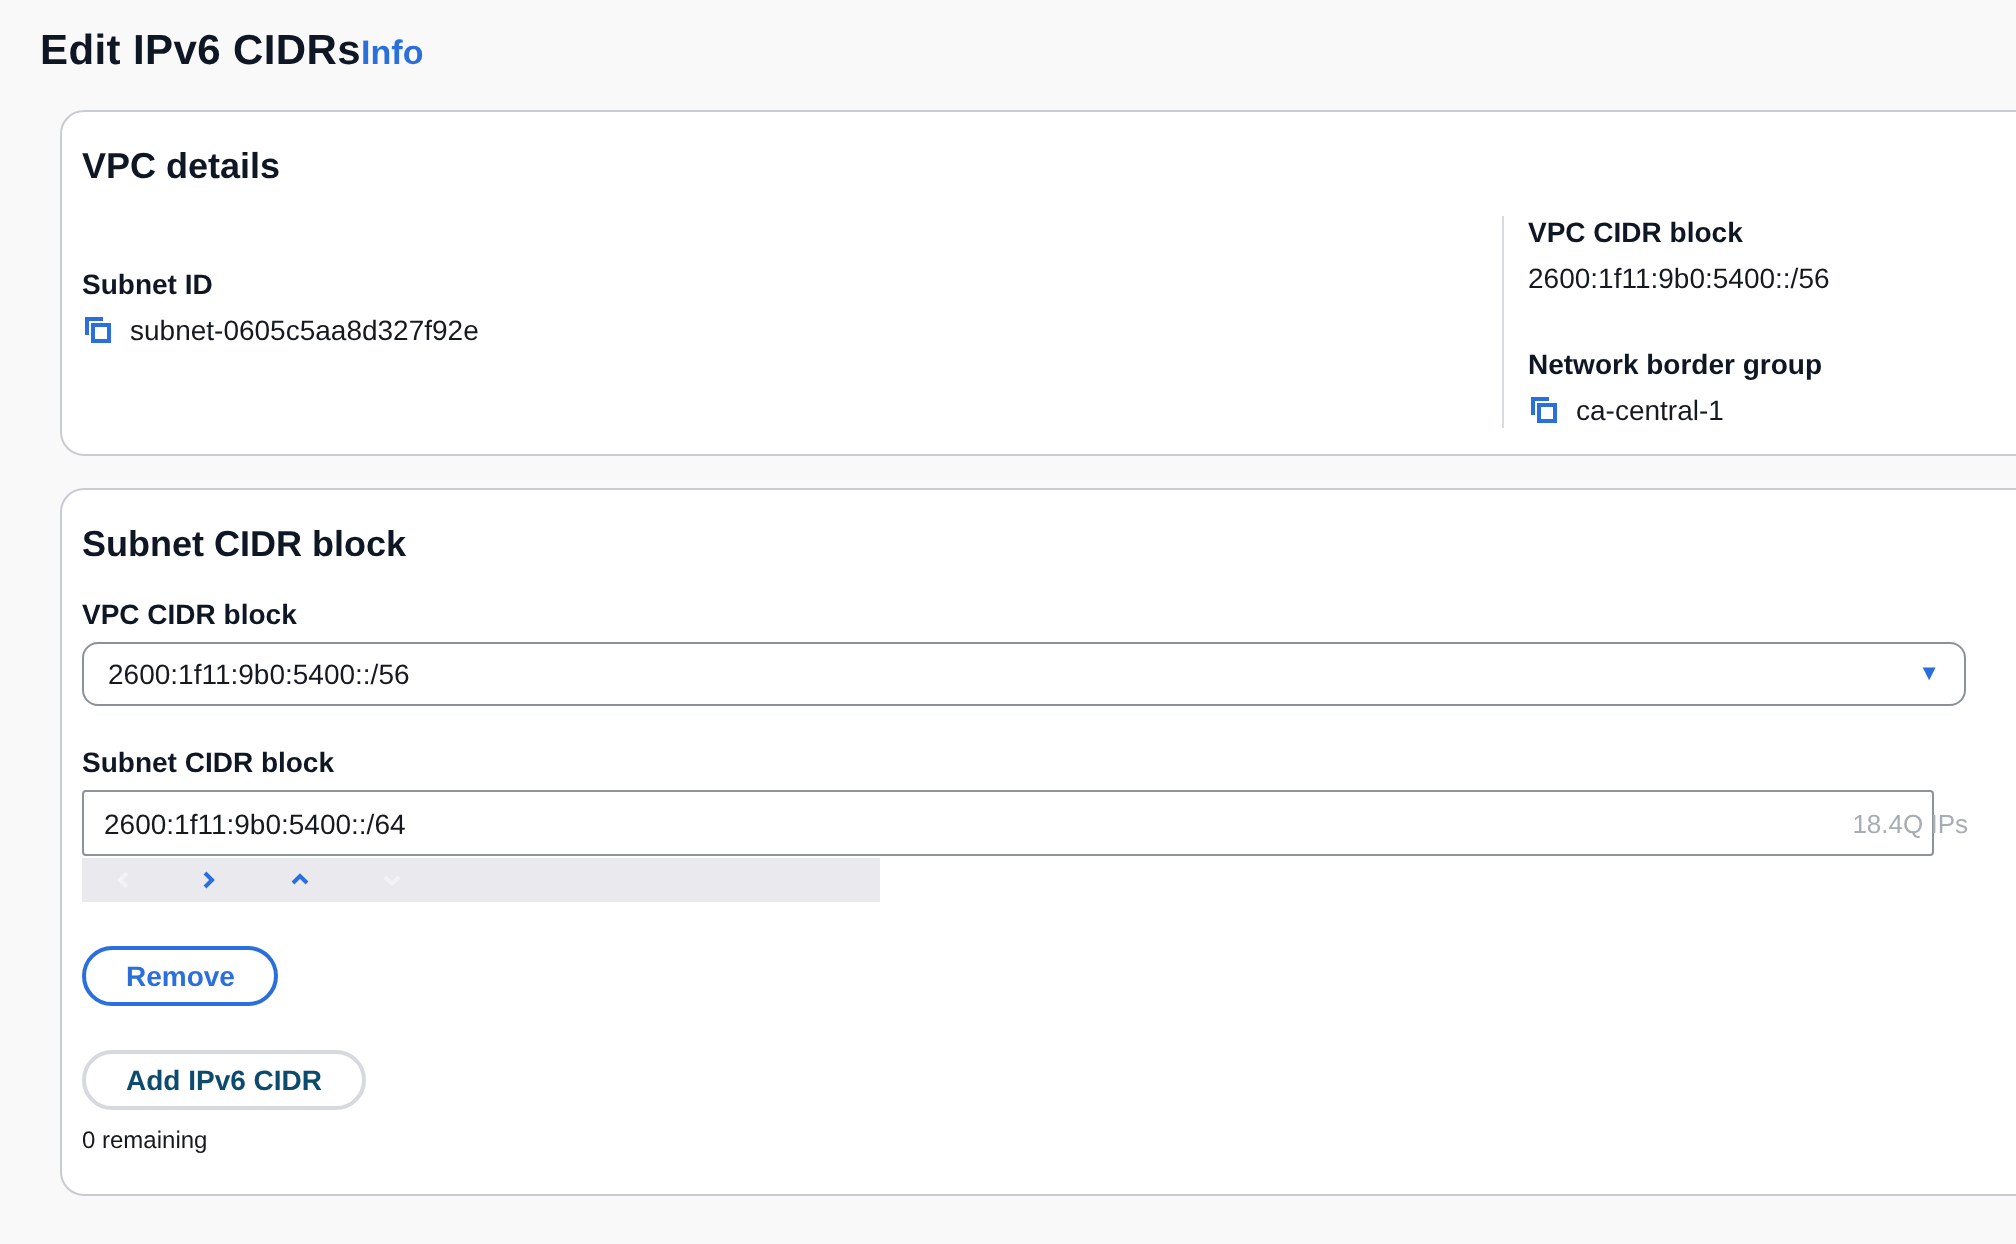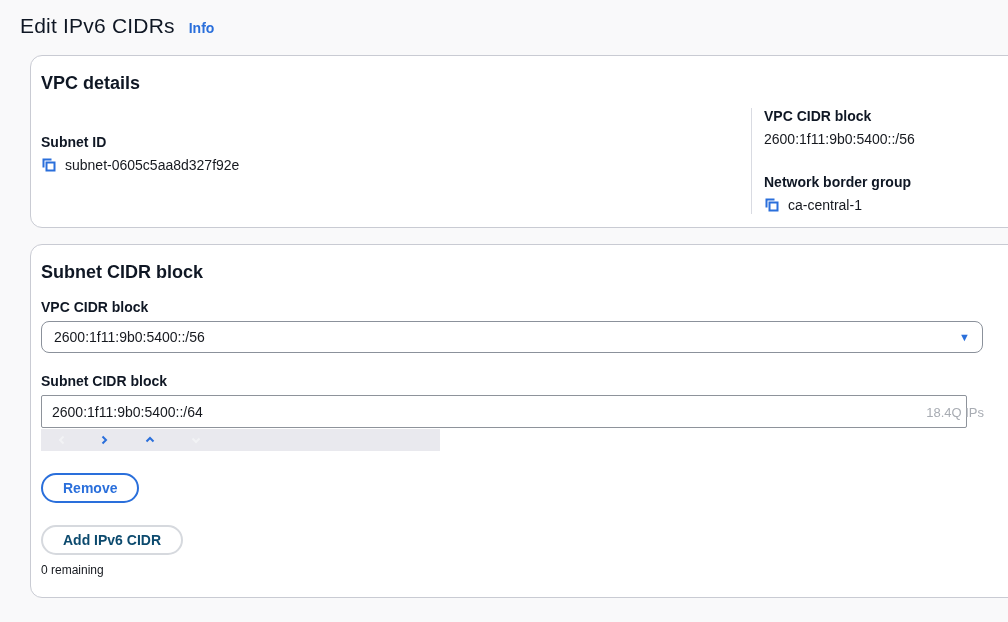--- a/index.html
+++ b/index.html
@@ -4,22 +4,22 @@
 <style>
   * { box-sizing: border-box; margin: 0; padding: 0; }
   html, body { width: 1008px; height: 622px; }
   body {
     font-family: "Liberation Sans", sans-serif;
     background: #f9f9fa;
     overflow: hidden;
     color: #16191f;
   }
   .page-header { padding: 14px 0 0 20px; display: flex; align-items: baseline; }
-  .page-title { font-size: 21px; font-weight: 400; color: #0f1724; letter-spacing: .2px; }
-  .info-link { margin-left: 14px; font-size: 14px; font-weight: 700; color: #2a6fdb; text-decoration: none; cursor: pointer; }
+  .page-title { font-size: 21px; font-weight: 700; color: #0f1724; letter-spacing: .2px; }
+  .info-link { font-size: 17px; font-weight: 700; color: #2a6fdb; text-decoration: none; cursor: pointer; }
 
   .card {
     position: relative;
     margin-left: 30px;
     width: 992px;
     background: #ffffff;
     border: 1px solid #c9cbd3;
     border-radius: 12px;
     padding: 16px 10px;
   }

